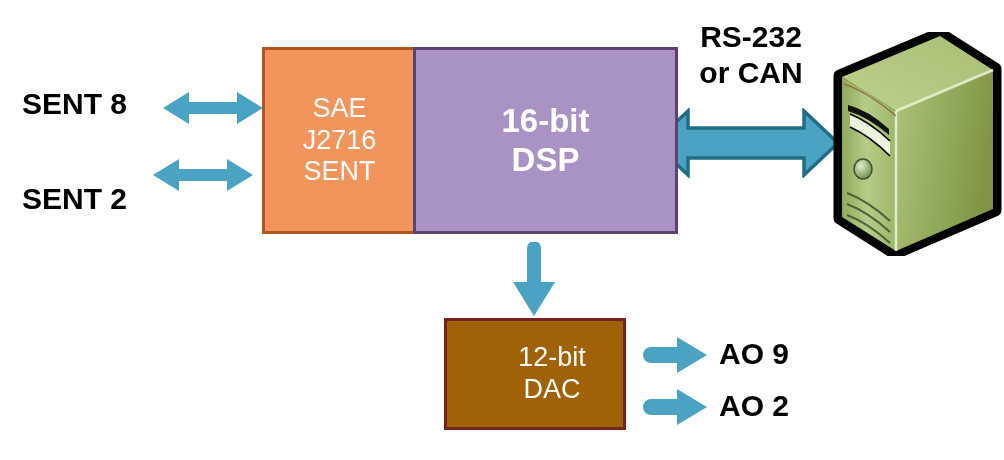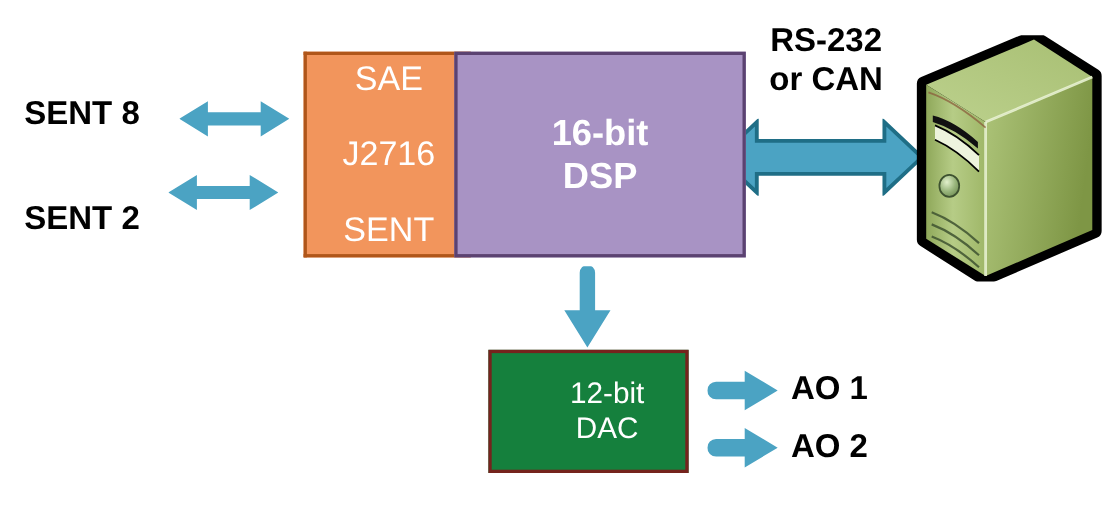--- a/index.html
+++ b/index.html
@@ -21,52 +21,51 @@
     display: flex;
     flex-direction: column;
     align-items: center;
     justify-content: center;
     color: #ffffff;
     line-height: 1.18;
     text-align: center;
   }
   
   #sent-block {
-    left: 276px;
+    left: 262px;
     top: 47px;
     width: 152px;
     height: 187px;
     background: #F2955C;
     border: 3px solid #B0561A;
     border-right: none;
-    font-size: 31px;
+    font-size: 27px;
     font-weight: 400;
     z-index: 3;
-    gap: 32px;
   }
   #sent-block .ln { display: block; }
   
   #dsp-block {
     left: 413px;
     top: 47px;
     width: 265px;
     height: 187px;
     background: #A893C4;
     border: 3px solid #5B4271;
     font-size: 33px;
     font-weight: bold;
     z-index: 4;
   }
   
   #dac-block {
     left: 444px;
     top: 318px;
     width: 182px;
     height: 112px;
-    background: #15803d;
+    background: #a16207;
     border: 3px solid #75231D;
     font-size: 27px;
     font-weight: 400;
     z-index: 3;
     padding-left: 34px;
   }
   
   .label {
     position: absolute;
     color: #000000;
@@ -200,17 +199,17 @@
   </div>
 
   <svg class="arrow" id="arrow-ao1" viewBox="0 0 66 38">
     <path d="M8,11 a7,7 0 0 0 0,16 L34,27 L34,37 L64,19 L34,1 L34,11 Z" fill="#4BA3C3"></path>
   </svg>
 
   <svg class="arrow" id="arrow-ao2" viewBox="0 0 66 38">
     <path d="M8,11 a7,7 0 0 0 0,16 L34,27 L34,37 L64,19 L34,1 L34,11 Z" fill="#4BA3C3"></path>
   </svg>
 
-  <div class="label" id="ao1-label">AO 1</div>
+  <div class="label" id="ao1-label">AO 9</div>
 
   <div class="label" id="ao2-label">AO 2</div>
 
 </div>
 
 </body></html>

